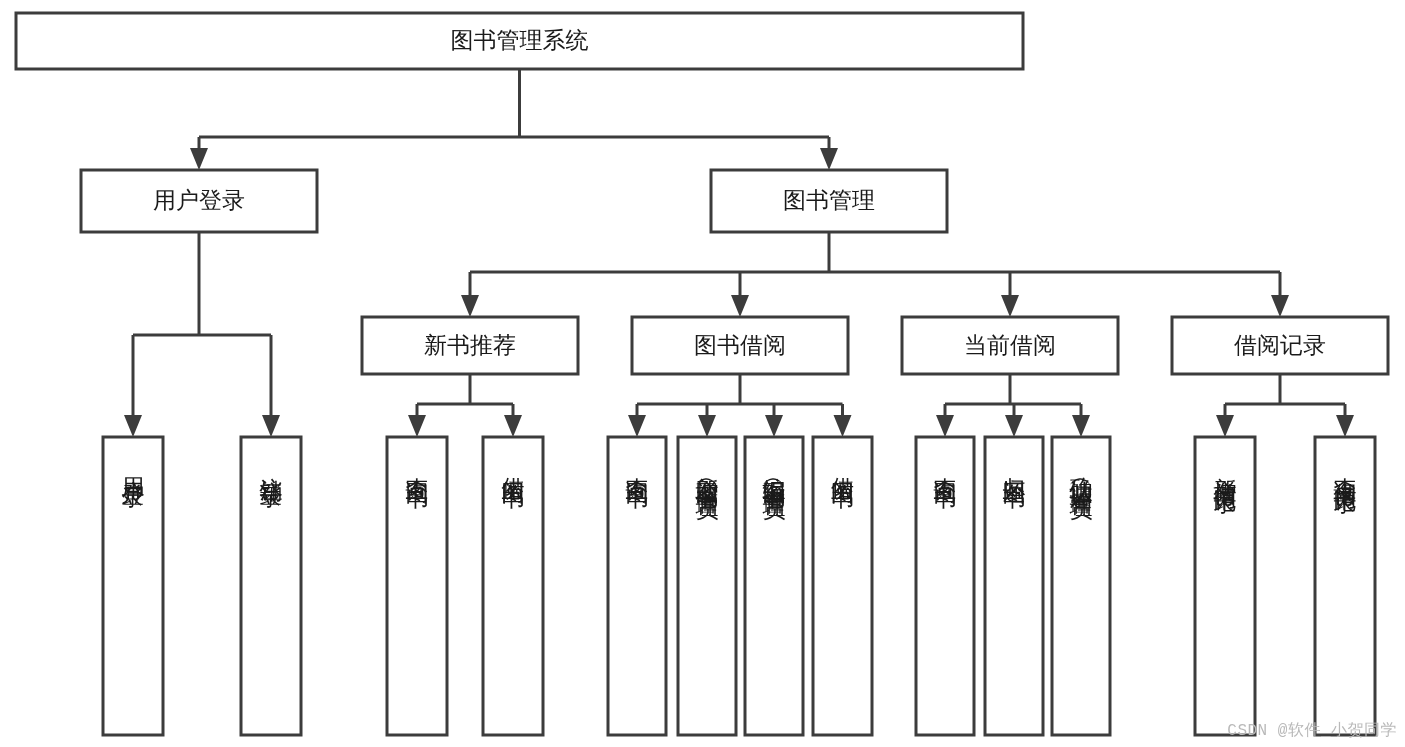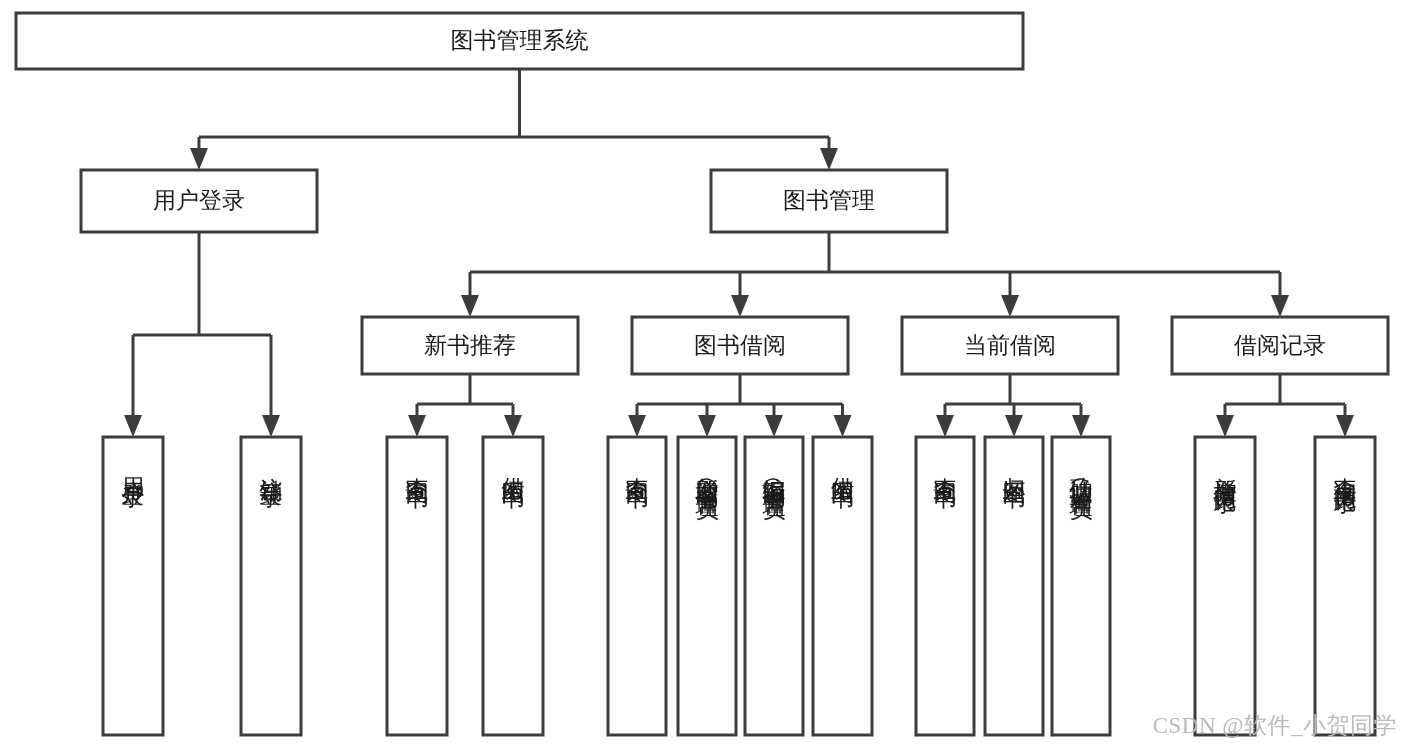--- a/index.html
+++ b/index.html
@@ -60,22 +60,22 @@
     font-family: "Liberation Sans", "DejaVu Sans", sans-serif;
     font-size: 23px;
     line-height: 1;
     color: #1a1a1a;
     white-space: nowrap;
   }
   .watermark {
     position: absolute;
     right: 8px;
     bottom: 6px;
-    font-family: Liberation Serif, serif;
-    font-size: 23px;
+    font-family: Liberation Mono, monospace;
+    font-size: 16px;
     color: #b9b9b9;
     letter-spacing: 0.5px;
     white-space: nowrap;
     margin-top: 24px;
   }
 </style>
 </head>
 <body>
 
 <div id="stage">

